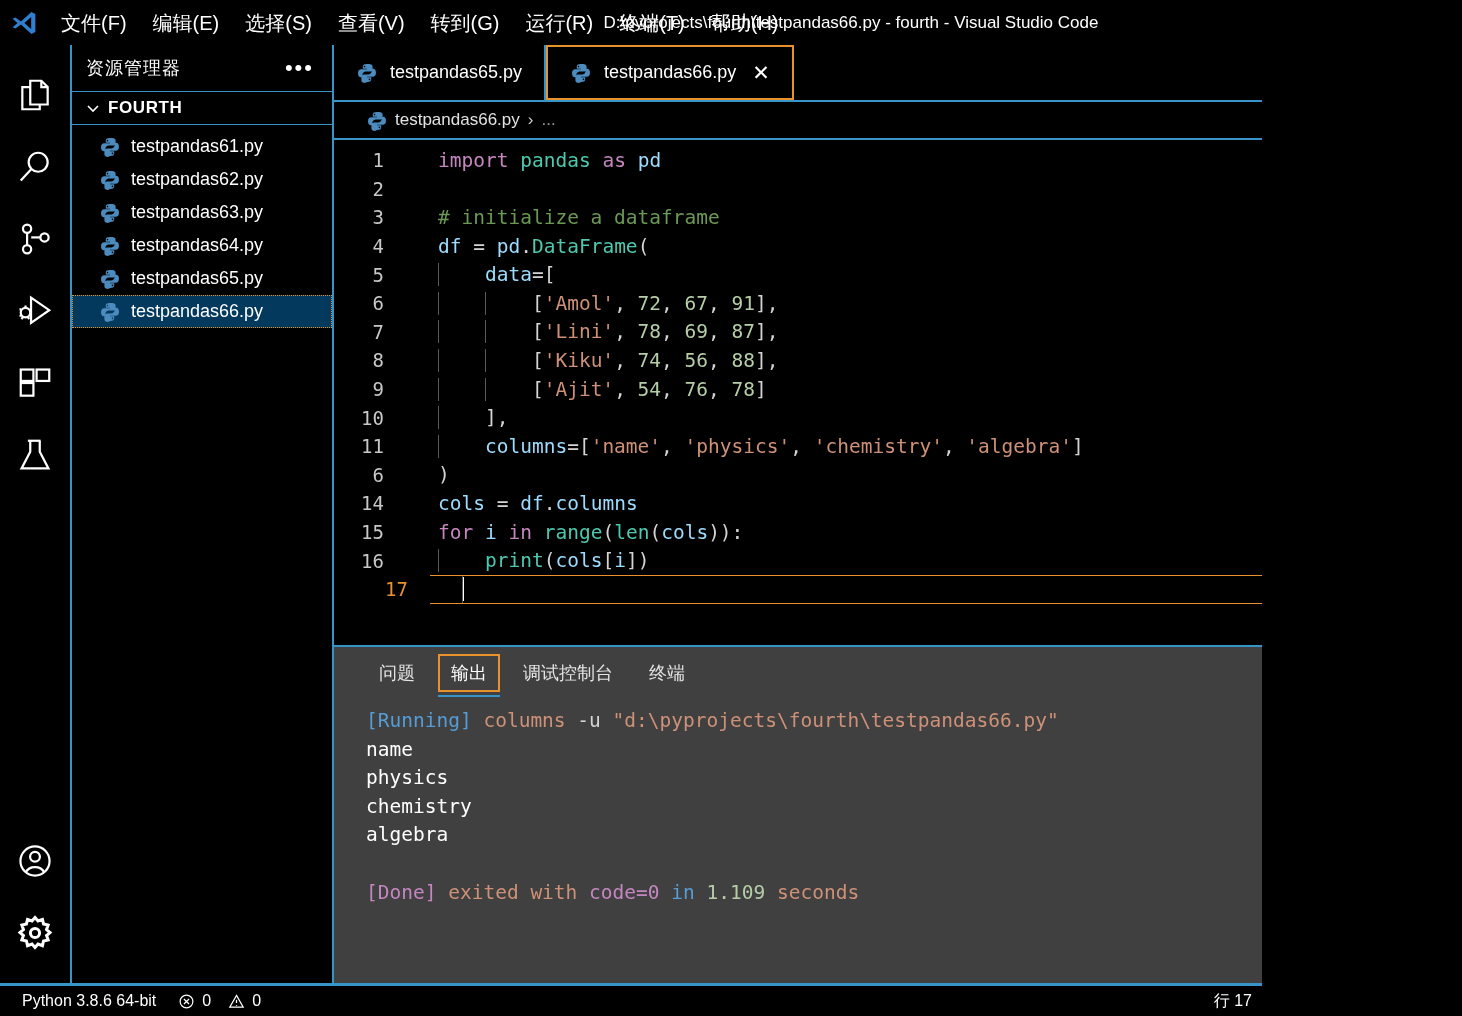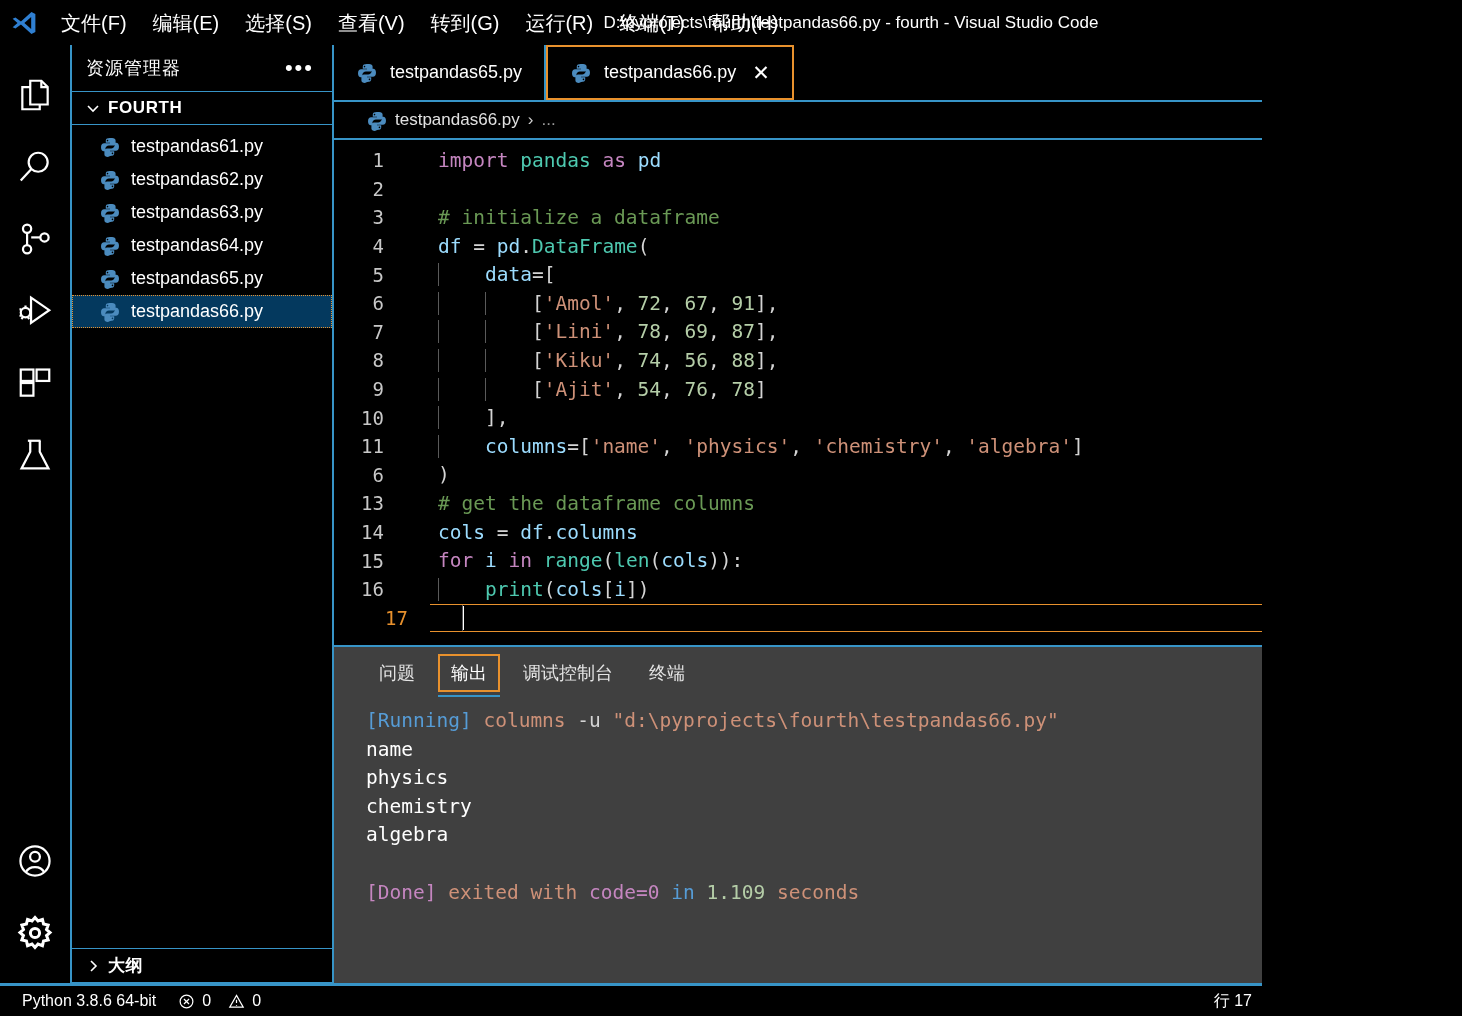--- a/index.html
+++ b/index.html
@@ -447,28 +447,20 @@
           <span class="py-icon">
             <svg viewBox="0 0 24 24">
                 <path d="M11.8 2.2c-2.6 0-4.4.8-4.4 2.7v2.4h4.6v.7H5.6c-2 0-3.4 1.3-3.4 4.3 0 2.9 1.2 4.3 3.1 4.3h1.7v-2.6c0-2.1 1.7-3.6 3.9-3.6h4.3c1.7 0 2.9-1.3 2.9-2.9V4.9c0-1.6-1.5-2.7-3.8-2.7zM9.3 4.1c.5 0 .9.4.9.9s-.4.9-.9.9-.9-.4-.9-.9.4-.9.9-.9z" fill="#4b8bbe"></path>
                 <path d="M12.2 21.8c2.6 0 4.4-.8 4.4-2.7v-2.4H12v-.7h6.4c2 0 3.4-1.3 3.4-4.3 0-2.9-1.2-4.3-3.1-4.3h-1.7v2.6c0 2.1-1.7 3.6-3.9 3.6H8.8c-1.7 0-2.9 1.3-2.9 2.9v3.6c0 1.6 1.5 2.7 3.8 2.7zM14.7 19.9c-.5 0-.9-.4-.9-.9s.4-.9.9-.9.9.4.9.9-.4.9-.9.9z" fill="#4b8bbe"></path>
               </svg>
           </span>
           <span class="file-label">testpandas66.py</span>
         </div>
       </div>
 
-      <div class="outline-bar">
-        <span class="chev">
-          <svg viewBox="0 0 16 16" fill="none" stroke="#ffffff" stroke-width="1.6">
-              <path d="M6 3 L11 8 L6 13"></path>
-            </svg>
-        </span>
-        <span class="section-label">大纲</span>
-      </div>
     </div>
 
     <div class="editorcol">
 
       <div class="tabsrow">
         <div class="tab">
           <span class="py-icon">
             <svg viewBox="0 0 24 24">
                 <path d="M11.8 2.2c-2.6 0-4.4.8-4.4 2.7v2.4h4.6v.7H5.6c-2 0-3.4 1.3-3.4 4.3 0 2.9 1.2 4.3 3.1 4.3h1.7v-2.6c0-2.1 1.7-3.6 3.9-3.6h4.3c1.7 0 2.9-1.3 2.9-2.9V4.9c0-1.6-1.5-2.7-3.8-2.7zM9.3 4.1c.5 0 .9.4.9.9s-.4.9-.9.9-.9-.4-.9-.9.4-.9.9-.9z" fill="#4b8bbe"></path>
                 <path d="M12.2 21.8c2.6 0 4.4-.8 4.4-2.7v-2.4H12v-.7h6.4c2 0 3.4-1.3 3.4-4.3 0-2.9-1.2-4.3-3.1-4.3h-1.7v2.6c0 2.1-1.7 3.6-3.9 3.6H8.8c-1.7 0-2.9 1.3-2.9 2.9v3.6c0 1.6 1.5 2.7 3.8 2.7zM14.7 19.9c-.5 0-.9-.4-.9-.9s.4-.9.9-.9.9.4.9.9-.4.9-.9.9z" fill="#4b8bbe"></path>
@@ -508,21 +500,20 @@
             <div class="code-line"><div class="gutter">3</div><div class="code-text"><span class="t-com"># initialize a dataframe</span></div></div>
             <div class="code-line"><div class="gutter">4</div><div class="code-text"><span class="t-var">df</span><span class="t-op"> = </span><span class="t-var">pd</span><span class="t-op">.</span><span class="t-mod">DataFrame</span><span class="t-op">(</span></div></div>
             <div class="code-line"><div class="gutter">5</div><div class="code-text"><span class="t-op">    </span><span class="t-var">data</span><span class="t-op">=[</span><span class="indent-guide" style="left: 32px;"></span></div></div>
             <div class="code-line"><div class="gutter">6</div><div class="code-text"><span class="t-op">        [</span><span class="t-str">'Amol'</span><span class="t-op">, </span><span class="t-num">72</span><span class="t-op">, </span><span class="t-num">67</span><span class="t-op">, </span><span class="t-num">91</span><span class="t-op">],</span><span class="indent-guide" style="left: 32px;"></span><span class="indent-guide" style="left: 79px;"></span></div></div>
             <div class="code-line"><div class="gutter">7</div><div class="code-text"><span class="t-op">        [</span><span class="t-str">'Lini'</span><span class="t-op">, </span><span class="t-num">78</span><span class="t-op">, </span><span class="t-num">69</span><span class="t-op">, </span><span class="t-num">87</span><span class="t-op">],</span><span class="indent-guide" style="left: 32px;"></span><span class="indent-guide" style="left: 79px;"></span></div></div>
             <div class="code-line"><div class="gutter">8</div><div class="code-text"><span class="t-op">        [</span><span class="t-str">'Kiku'</span><span class="t-op">, </span><span class="t-num">74</span><span class="t-op">, </span><span class="t-num">56</span><span class="t-op">, </span><span class="t-num">88</span><span class="t-op">],</span><span class="indent-guide" style="left: 32px;"></span><span class="indent-guide" style="left: 79px;"></span></div></div>
             <div class="code-line"><div class="gutter">9</div><div class="code-text"><span class="t-op">        [</span><span class="t-str">'Ajit'</span><span class="t-op">, </span><span class="t-num">54</span><span class="t-op">, </span><span class="t-num">76</span><span class="t-op">, </span><span class="t-num">78</span><span class="t-op">]</span><span class="indent-guide" style="left: 32px;"></span><span class="indent-guide" style="left: 79px;"></span></div></div>
             <div class="code-line"><div class="gutter">10</div><div class="code-text"><span class="t-op">    ],</span><span class="indent-guide" style="left: 32px;"></span></div></div>
             <div class="code-line"><div class="gutter">11</div><div class="code-text"><span class="t-op">    </span><span class="t-var">columns</span><span class="t-op">=[</span><span class="t-str">'name'</span><span class="t-op">, </span><span class="t-str">'physics'</span><span class="t-op">, </span><span class="t-str">'chemistry'</span><span class="t-op">, </span><span class="t-str">'algebra'</span><span class="t-op">]</span><span class="indent-guide" style="left: 32px;"></span></div></div>
             <div class="code-line"><div class="gutter">6</div><div class="code-text"><span class="t-op">)</span></div></div>
-            <div class="code-line"><div class="gutter">13</div><div class="code-text"><span class="t-com"># get the dataframe columns</span></div></div>
             <div class="code-line"><div class="gutter">14</div><div class="code-text"><span class="t-var">cols</span><span class="t-op"> = </span><span class="t-var">df</span><span class="t-op">.</span><span class="t-var">columns</span></div></div>
             <div class="code-line"><div class="gutter">15</div><div class="code-text"><span class="t-kw">for</span><span class="t-op"> </span><span class="t-var">i</span><span class="t-op"> </span><span class="t-kw">in</span><span class="t-op"> </span><span class="t-mod">range</span><span class="t-op">(</span><span class="t-mod">len</span><span class="t-op">(</span><span class="t-var">cols</span><span class="t-op">)):</span></div></div>
             <div class="code-line"><div class="gutter">16</div><div class="code-text"><span class="t-op">    </span><span class="t-mod">print</span><span class="t-op">(</span><span class="t-var">cols</span><span class="t-op">[</span><span class="t-var">i</span><span class="t-op">])</span><span class="indent-guide" style="left: 32px;"></span></div></div>
             <div class="code-line current"><div class="gutter">17</div><div class="code-text"><span class="cursor"></span><span class="indent-guide" style="left: 32px;"></span></div></div>
           </div>
       </div>
 
       <div class="panel">
         <div class="panel-tabs">
           <div class="panel-tab">问题</div>

